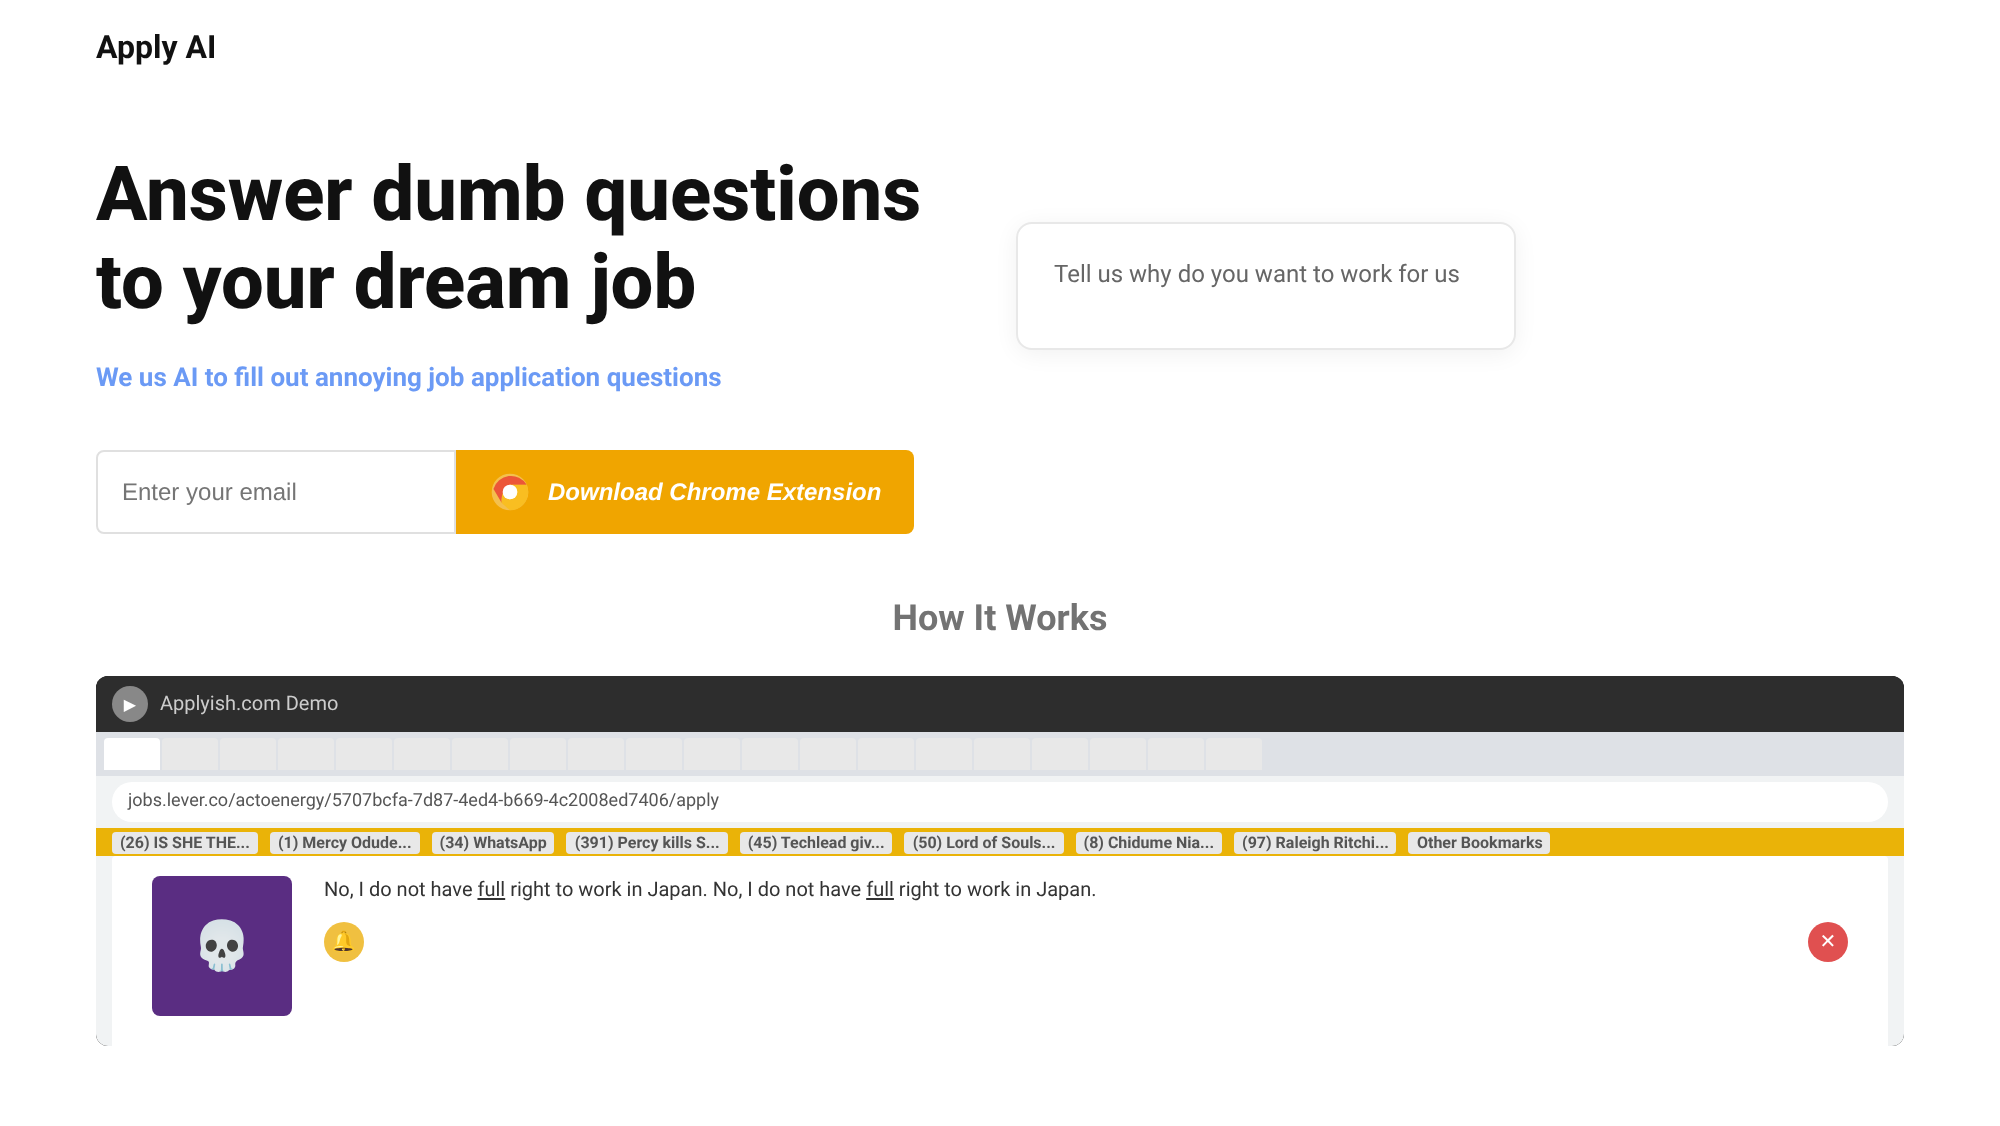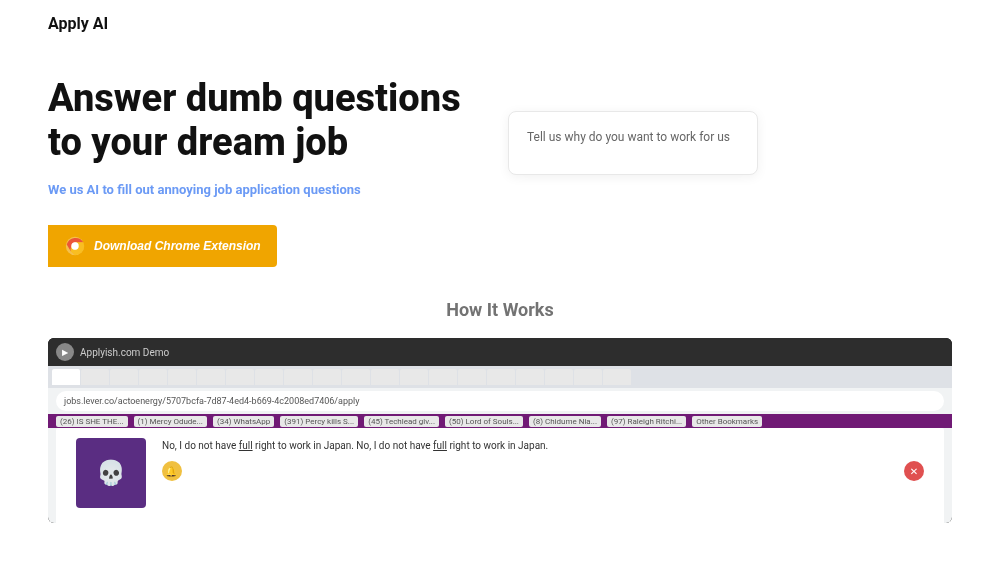--- a/index.html
+++ b/index.html
@@ -237,27 +237,28 @@
     .browser-content {
       background: #fff;
       margin: 0 8px;
       height: 100px;
       border-radius: 2px;
       position: relative;
       overflow: hidden;
     }
 
     .browser-bookmarks {
-      background: #701a75;
+      background: #eab308;
       height: 14px;
       display: flex;
       align-items: center;
       padding: 0 8px;
       gap: 6px;
       overflow: hidden;
+      font-weight: bold;
     }
 
     .bookmark-tag {
       font-size: 8px;
       color: #555;
       background: #e8e8e8;
       padding: 1px 4px;
       border-radius: 2px;
       white-space: nowrap;
     }
@@ -332,20 +333,21 @@
 
 <header class="header">
   <span class="logo-text">Apply AI</span>
 </header>
 
 <div class="hero">
   <div class="hero-left">
     <h1 class="hero-title">Answer dumb questions to your dream job</h1>
     <p class="hero-subtitle">We us AI to fill out annoying job application questions</p>
     <div class="cta-row">
+      <input class="email-input" type="text" placeholder="Enter your email" style="">
       <button class="download-btn">
 
         <svg class="chrome-icon" viewBox="0 0 24 24" fill="none">
           <circle cx="12" cy="12" r="10" fill="#fff" opacity="0.3"></circle>
           <circle cx="12" cy="12" r="4" fill="#fff"></circle>
           <path d="M12 8h9.1A10 10 0 0 0 3 10.4L7.5 18A10 10 0 0 1 12 8z" fill="#EA4335" opacity="0.85"></path>
           <path d="M21.1 8H12a10 10 0 0 0-4.5 10L12 22a10 10 0 0 0 9.1-14z" fill="#FBBC05" opacity="0.6"></path>
           <path d="M7.5 18A10 10 0 0 0 21.1 8" stroke="none"></path>
           <circle cx="12" cy="12" r="4" fill="#fff"></circle>
         </svg>

